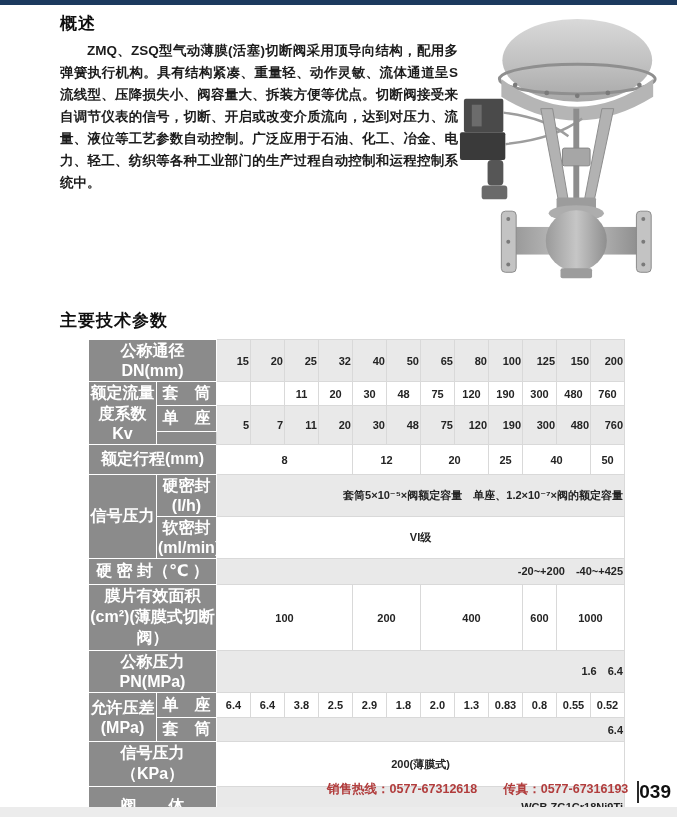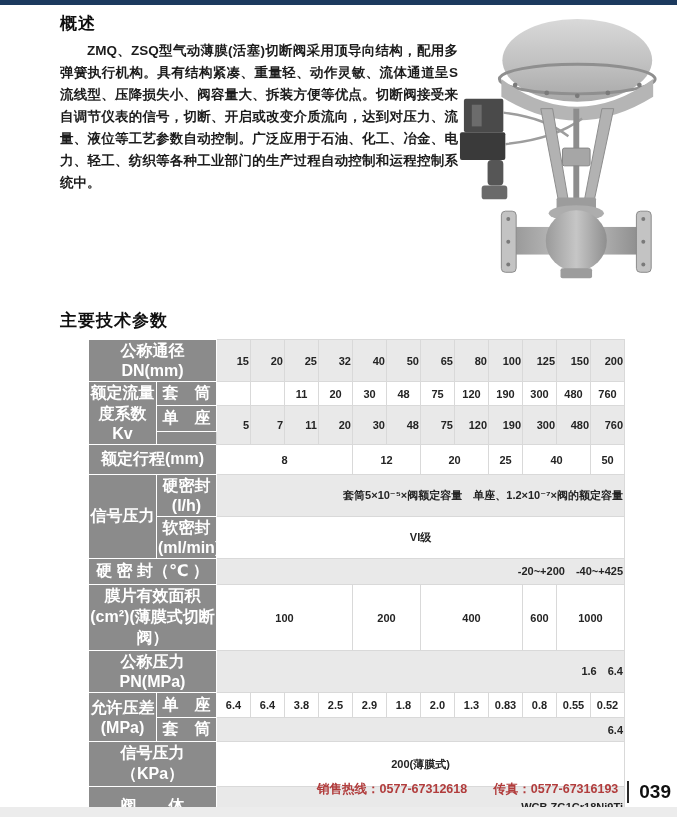--- a/index.html
+++ b/index.html
@@ -51,21 +51,21 @@
   tr.white td.data { background: #ffffff; }
 
   .footer {
     position: absolute; bottom: 14px; right: 6px;
     display: flex; font-weight: bold; white-space: nowrap;
   }
   .footer .red  { color: #b13c3c; font-size: 12.5px; }
   .footer .gap  { width: 26px; }
   .footer .pagenum {
     font-size: 19px; color: #101010;
-    border-left: 2px solid #2a2a2a; padding-left: 10px; margin-left: 9px;
+    border-left: 2px solid #2a2a2a; padding-left: 0; margin-left: 9px;
   }
   .bottom-strip {
     position: absolute; bottom: 0; left: 0;
     width: 100%; height: 10px; background: #ececec;
   }
 </style>
 </head>
 <body>
 
 <div class="topbar"></div>

